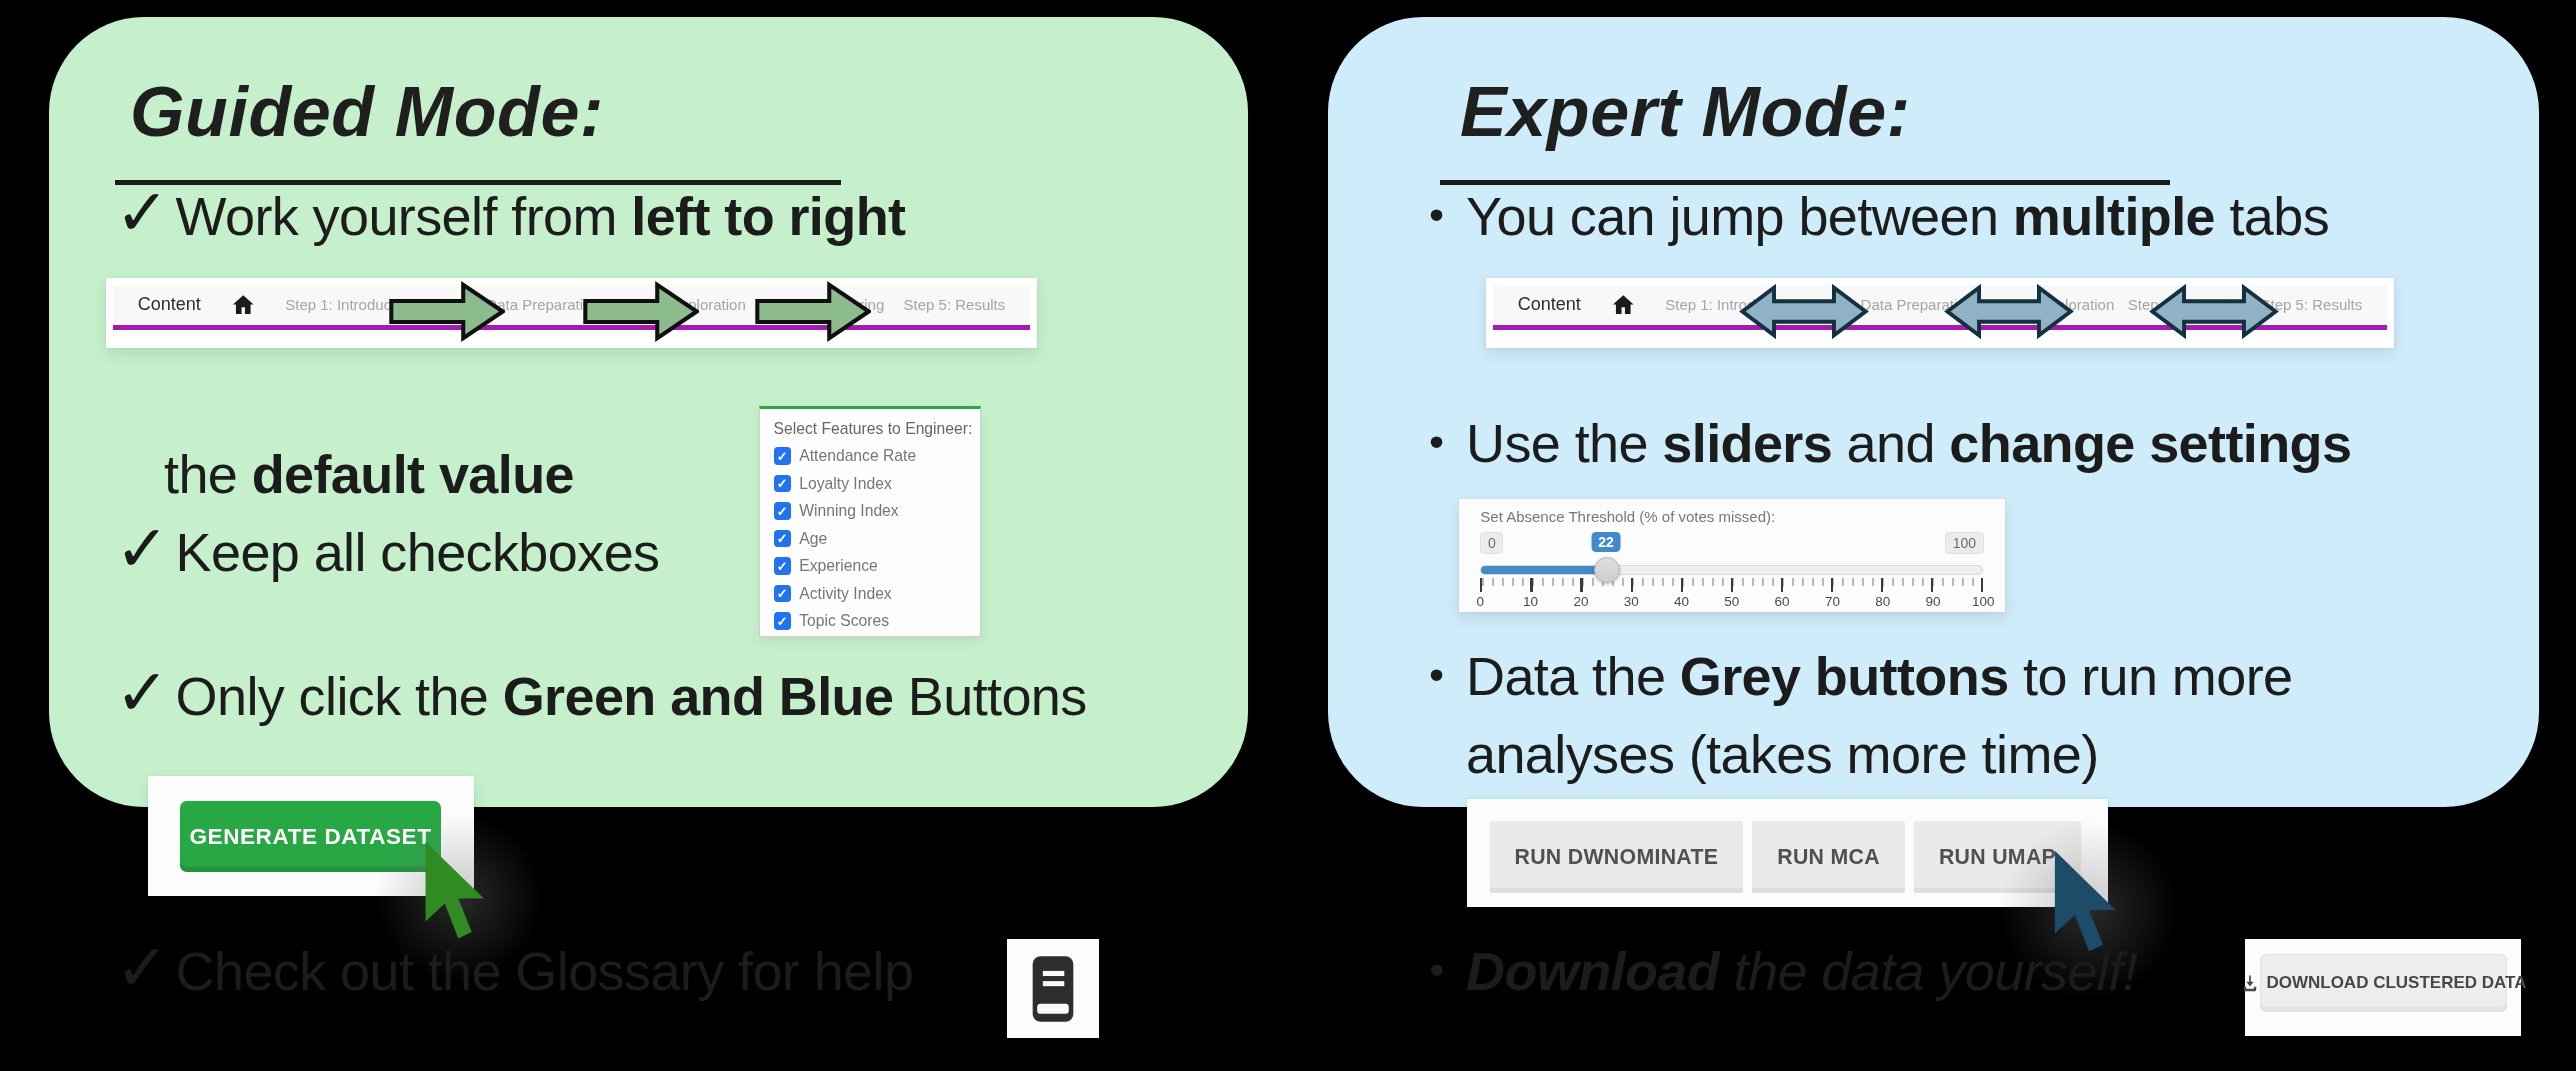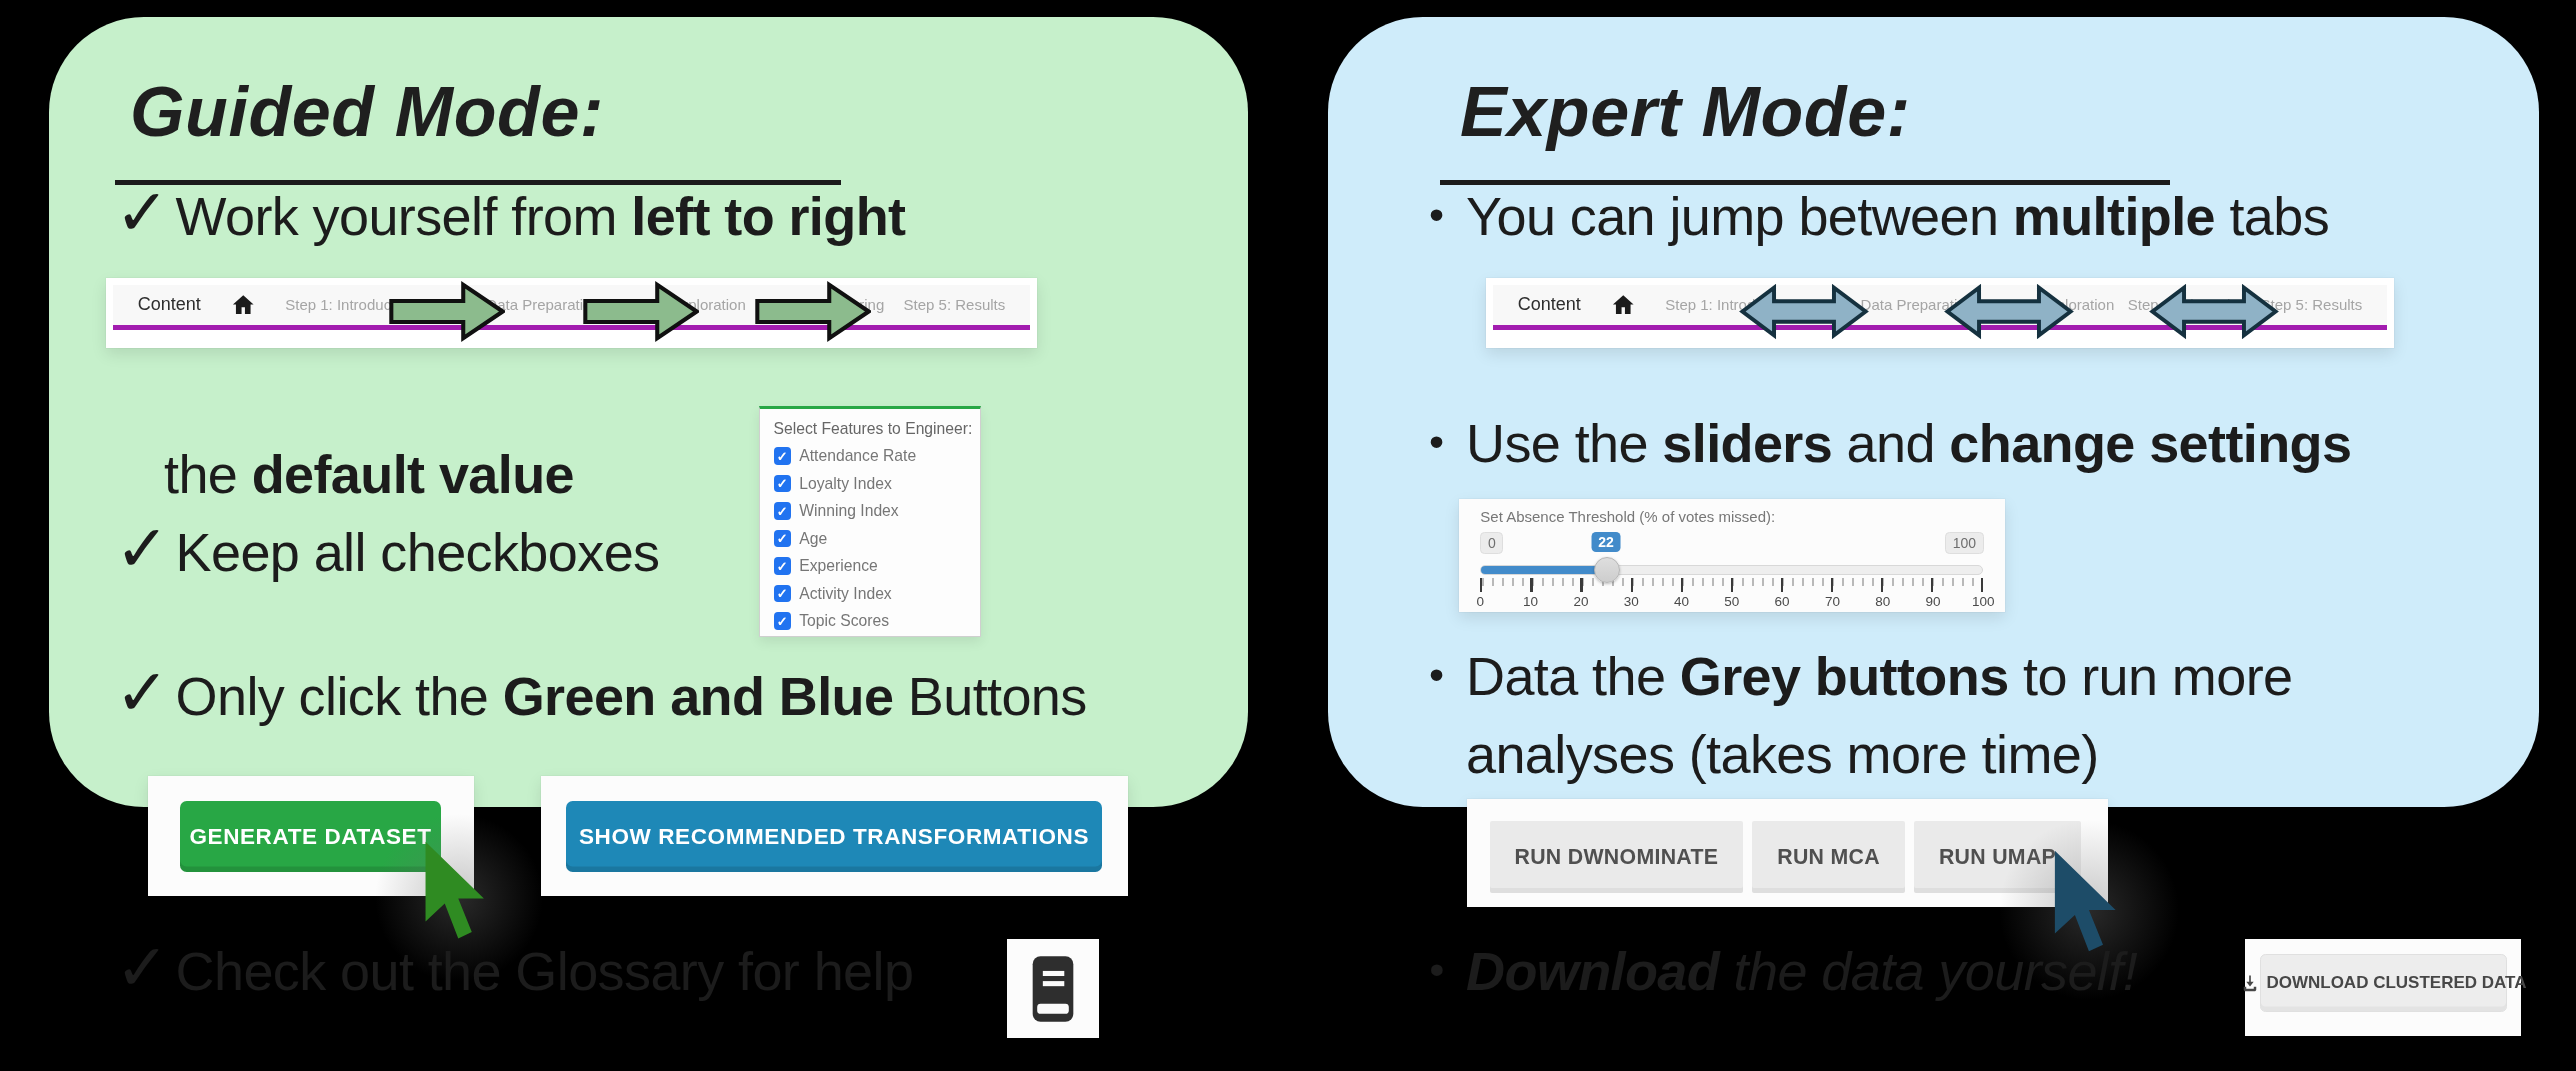--- a/index.html
+++ b/index.html
@@ -218,23 +218,20 @@
     </div>
 
     <div class="line" style="left:66px; top:640px;">
       <span class="nw"><span class="check">✓</span><span>Only click the </span><b>Green and Blue</b><span> Buttons</span></span>
     </div>
 
     <div class="shot" style="left:99px; top:759px; width:326px; height:120px;">
       <div class="action-btn" id="genBtn">GENERATE DATASET</div>
     </div>
 
-    <div class="shot" style="left:492px; top:759px; width:587px; height:120px;">
-      <div class="action-btn" id="transBtn">SHOW RECOMMENDED TRANSFORMATIONS</div>
-    </div>
 
     <div class="cursor-shadow" style="left:326px; top:797px; width:168px; height:168px;"></div>
     <svg class="cursor" style="left:368px; top:821px;" width="74" height="107" viewBox="0 0 52 74">
       <path d="M6 2 L6 58 L19.5 45.5 L29 70 L38.5 65.5 L29 42 L47 42 Z" fill="#2f8b22"></path>
     </svg>
 
     <div class="line" style="left:66px; top:915px;">
       <span class="nw"><span class="check">✓</span><span>Check out the Glossary for help</span></span>
     </div>
 

